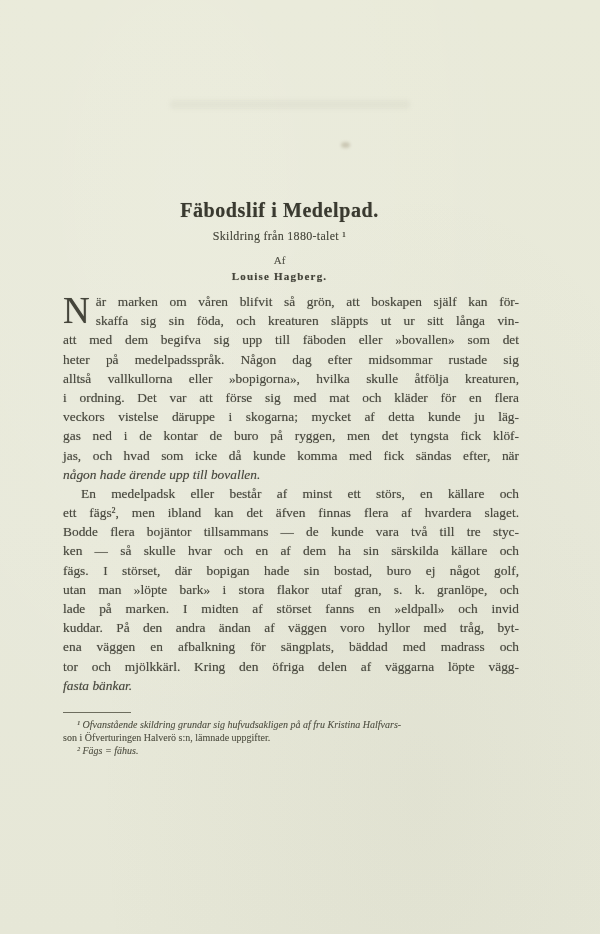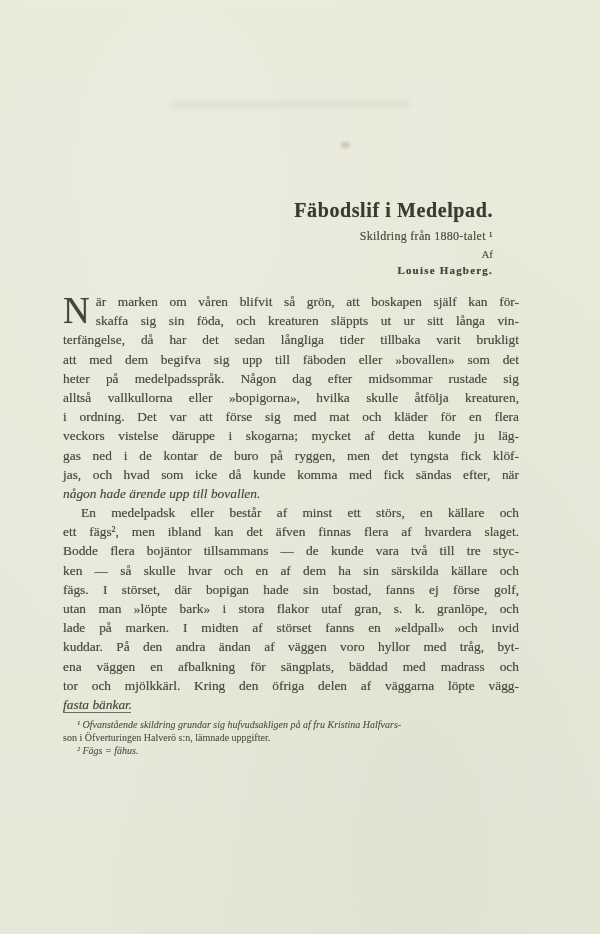--- a/index.html
+++ b/index.html
@@ -21,33 +21,33 @@
   .speck{
     position:absolute;left:341px;top:142px;width:9px;height:6px;border-radius:50%;
     background:rgba(150,138,112,0.35);filter:blur(1.5px);
   }
   .bleed{
     position:absolute;left:170px;top:100px;width:240px;height:9px;
     background:rgba(130,130,110,0.07);filter:blur(2px);border-radius:4px;
   }
 
   .head{
-    position:absolute;left:38px;top:199px;width:455px;
-    text-align:right;color:#3d3d33;
+    position:absolute;left:52px;top:199px;width:455px;
+    text-align:center;color:#3d3d33;
   }
   .title{
     font-size:20px;font-weight:bold;letter-spacing:0.6px;margin:0;
     color:#3a3a30;text-shadow:0 0 0.7px rgba(58,58,48,0.55);
   }
   .subtitle{
     margin-top:7px;font-size:12px;letter-spacing:0.3px;color:#4a4a3f;
     text-shadow:0 0 0.6px rgba(70,70,58,0.45);
   }
   .byline{
-    margin-top:4px;font-size:11px;color:#55554a;
+    margin-top:10px;font-size:11px;color:#55554a;
     text-shadow:0 0 0.6px rgba(70,70,58,0.4);
   }
   .author{
     margin-top:4px;font-size:11px;font-weight:bold;letter-spacing:1.2px;color:#44443a;
     text-shadow:0 0 0.7px rgba(60,60,50,0.5);
   }
 
   .bodytext{
     position:absolute;left:63px;top:292px;width:456px;
     font-size:13.4px;line-height:19.2px;color:#4a4a40;
@@ -92,36 +92,35 @@
     <div class="subtitle" data-name="page-subtitle">Skildring från 1880-talet ¹</div>
     <div class="byline" data-name="byline-label">Af</div>
     <div class="author" data-name="author-name">Louise Hagberg.</div>
   </div>
 
   <div class="bodytext" data-name="body-text">
     <div class="para" data-name="paragraph-1">
       <span class="dropcap" data-name="drop-cap">N</span>
     <div class="tline" data-name="text-line">är marken om våren blifvit så grön, att boskapen själf kan för-</div>
         <div class="tline" data-name="text-line">skaffa sig sin föda, och kreaturen släppts ut ur sitt långa vin-</div>
-        <div class="tline" data-name="text-line">terfängelse, då har det sedan långliga tider tillbaka varit brukligt</div>
         <div class="tline" data-name="text-line">att med dem begifva sig upp till fäboden eller »bovallen» som det</div>
         <div class="tline" data-name="text-line">heter på medelpadsspråk.  Någon dag efter midsommar rustade sig</div>
         <div class="tline" data-name="text-line">alltså vallkullorna eller »bopigorna», hvilka skulle åtfölja kreaturen,</div>
         <div class="tline" data-name="text-line">i ordning.  Det var att förse sig med mat och kläder för en flera</div>
         <div class="tline" data-name="text-line">veckors vistelse däruppe i skogarna; mycket af detta kunde ju läg-</div>
         <div class="tline" data-name="text-line">gas ned i de kontar de buro på ryggen, men det tyngsta fick klöf-</div>
         <div class="tline" data-name="text-line">jas, och hvad som icke då kunde komma med fick sändas efter, när</div>
         <div class="tline last" data-name="text-line">någon hade ärende upp till bovallen.</div>
       </div>
     <div class="para" data-name="paragraph-2">
         <div class="tline" data-name="text-line">En medelpadsk eller består af minst ett störs, en källare och</div>
         <div class="tline" data-name="text-line">ett fägs², men ibland kan det äfven finnas flera af hvardera slaget.</div>
         <div class="tline" data-name="text-line">Bodde flera bojäntor tillsammans — de kunde vara två till tre styc-</div>
         <div class="tline" data-name="text-line">ken — så skulle hvar och en af dem ha sin särskilda källare och</div>
-        <div class="tline" data-name="text-line">fägs.  I störset, där bopigan hade sin bostad, fanns ej förse golf,</div>
+        <div class="tline" data-name="text-line">fägs.  I störset, där bopigan hade sin bostad, buro ej något golf,</div>
         <div class="tline" data-name="text-line">utan man »löpte bark» i stora flakor utaf gran, s. k. granlöpe, och</div>
         <div class="tline" data-name="text-line">lade på marken.  I midten af störset fanns en »eldpall» och invid</div>
         <div class="tline" data-name="text-line">kuddar.  På den andra ändan af väggen voro hyllor med tråg, byt-</div>
         <div class="tline" data-name="text-line">ena väggen en afbalkning för sängplats, bäddad med madrass och</div>
         <div class="tline" data-name="text-line">tor och mjölkkärl.  Kring den öfriga delen af väggarna löpte vägg-</div>
         <div class="tline last" data-name="text-line">fasta bänkar.</div>
       </div>
   </div>
 
   <div class="footnotes" data-name="footnotes">

